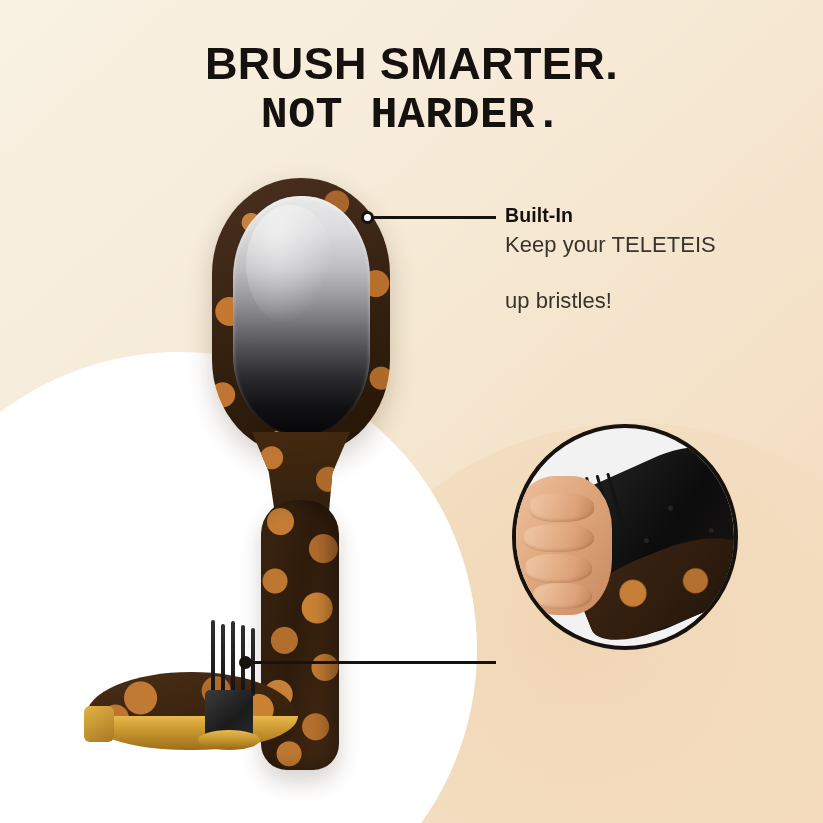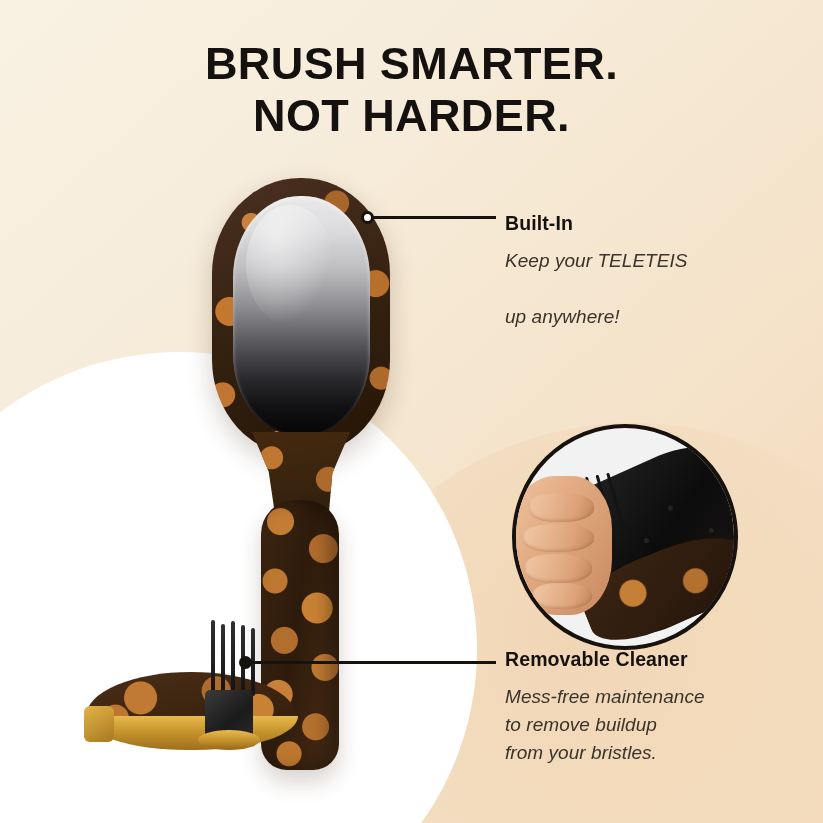--- a/index.html
+++ b/index.html
@@ -63,21 +63,21 @@
     left: 0;
     top: 38px;
     width: 823px;
     text-align: center;
     color: #15110E;
     font-weight: 800;
     font-size: 45px;
     line-height: 52px;
     letter-spacing: 0.4px;
   }
-  .headline .l2 { display: block; }
+  .headline .l2 { display: block; font-family: Liberation Mono, monospace; }
 
   
   .product { position: absolute; left: 0; top: 0; width: 823px; height: 823px; }
 
   .brush-head {
     position: absolute;
     left: 212px;
     top: 178px;
     width: 178px;
     height: 278px;
@@ -301,29 +301,28 @@
   
   .callout { position: absolute; }
   .callout .ttl {
     color: #15110E;
     font-weight: 700;
     font-size: 19.5px;
     line-height: 25px;
     letter-spacing: 0.1px;
   }
   .callout .body {
-    margin-top: 11px;
+    margin-top: 3px;
     color: #3A332C;
     font-weight: 400;
-    font-size: 19px;
+    font-size: 22px;
     line-height: 28px;
     letter-spacing: 0.05px;
-    font-style: italic;
-  }
-  #callout-mirror { left: 505px; top: 211px; width: 250px; }
+  }
+  #callout-mirror { left: 505px; top: 203px; width: 250px; }
   #callout-cleaner { left: 505px; top: 647px; width: 270px; }
 </style>
 </head>
 <body>
 
 <div id="stage">
 
   <div class="bg-base"></div>
   <div class="bg-warm-br"></div>
   <div class="white-blob"></div>
@@ -376,28 +375,18 @@
   <div class="marker filled" style="left:239px; top:656px;"></div>
   <div class="leader" style="left:251px; top:661px; width:245px;"></div>
 
   <div class="callout" id="callout-mirror">
     <div class="ttl">
       <span>Built-In</span><br>
     </div>
     <div class="body">
       <span>Keep your TELETEIS</span><br>
       <br>
-      <span>up anywhere!</span>
+      <span>up bristles!</span>
     </div>
   </div>
 
-  <div class="callout" id="callout-cleaner">
-    <div class="ttl">
-      <span>Removable Cleaner</span>
-    </div>
-    <div class="body">
-      <span>Mess-free maintenance</span><br>
-      <span>to remove buildup</span><br>
-      <span>from your bristles.</span>
-    </div>
-  </div>
 
 </div>
 
 </body></html>

